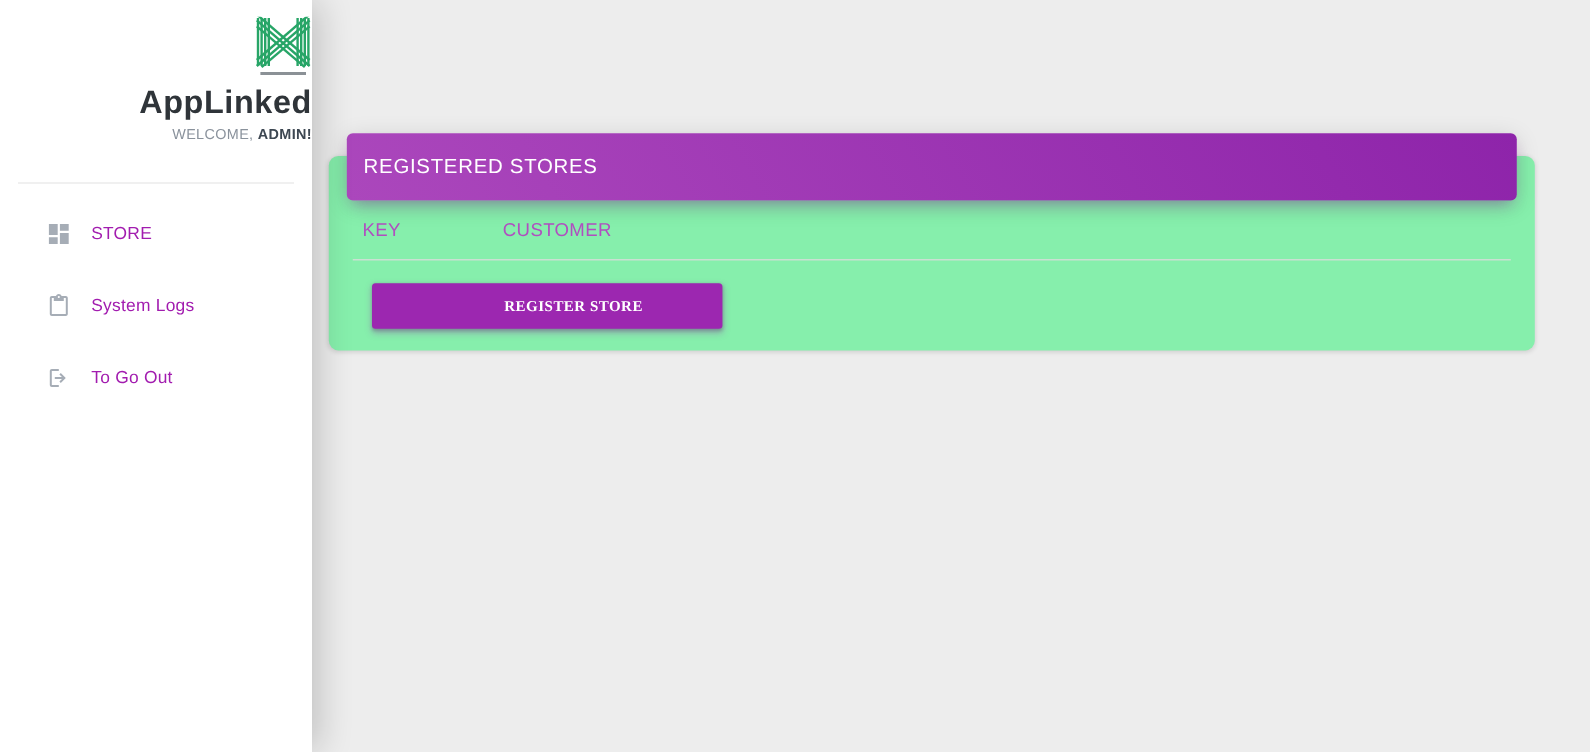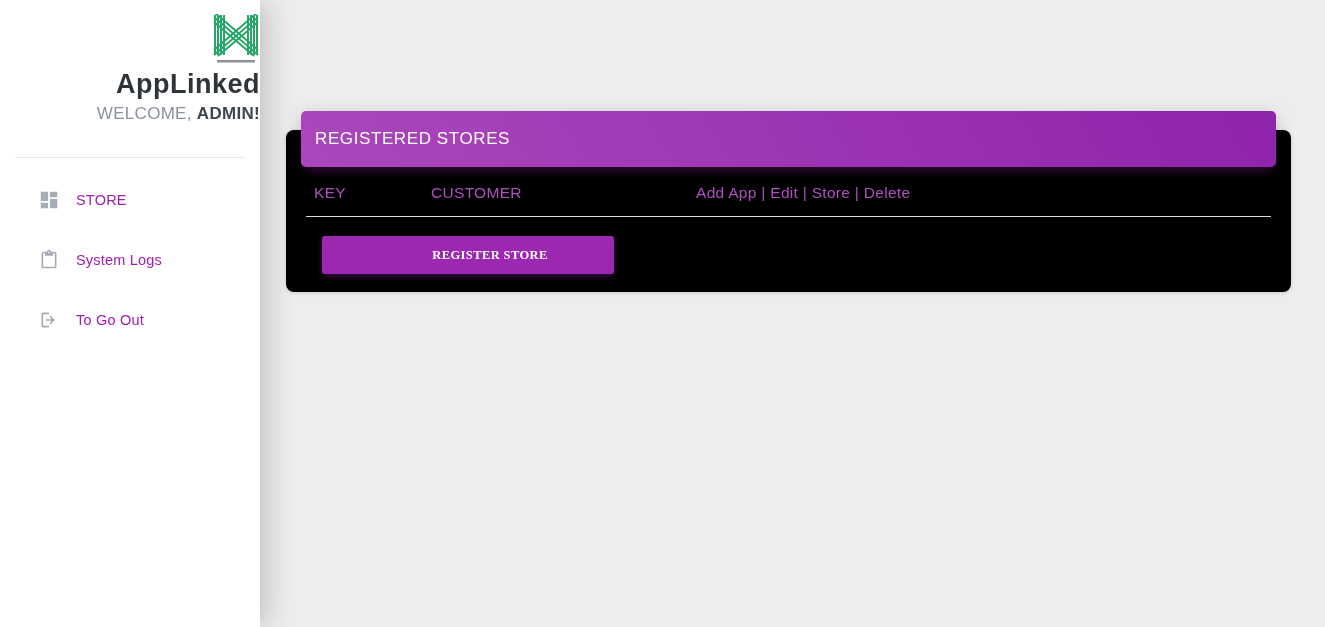--- a/index.html
+++ b/index.html
@@ -28,21 +28,21 @@
   .brand-name {
     font-size: 27px;
     font-weight: 800;
     color: #2f3439;
     letter-spacing: 0.5px;
     line-height: 1.1;
     margin-top: 2px;
   }
   .welcome-line {
     margin-top: 4px;
-    font-size: 17px;
+    font-size: 12px;
     color: #8a929c;
     letter-spacing: 0.3px;
   }
   .welcome-user {
     color: #3d4752;
     font-weight: 700;
   }
   .sidebar-divider {
     height: 1px;
     background: #e6e6e6;
@@ -81,24 +81,24 @@
   .page-title {
     margin: 25px 0 0 32px;
     font-size: 19px;
     font-weight: 400;
     color: #73777b;
     letter-spacing: 0.4px;
   }
 
   .card {
     position: absolute;
-    left: 26px;
+    left: 14px;
     top: 130px;
     width: 1005px;
-    background: #000000;
+    background: #86efac;
     border-radius: 8px;
     box-shadow: 0 1px 4px rgba(0,0,0,0.14);
   }
   .card-header {
     margin: -19px 15px 0 15px;
     height: 56px;
     border-radius: 5px;
     background: linear-gradient(60deg, #ab47bc, #8e24aa);
     box-shadow: 0 4px 20px 0 rgba(0,0,0,0.14), 0 7px 12px -5px rgba(156,39,176,0.46);
     display: flex;
@@ -218,19 +218,18 @@
 <main class="main">
 
   <section class="card">
     <div class="card-header">
       <span class="card-header-title">REGISTERED STORES</span>
     </div>
     <div class="card-body">
       <div class="table-head-row">
         <span class="th th-key">KEY</span>
         <span class="th th-customer">CUSTOMER</span>
-        <span class="th th-actions">Add App | Edit | Store | Delete</span>
       </div>
       <div class="body-divider"></div>
       <button class="register-btn">REGISTER STORE</button>
     </div>
   </section>
 </main>
 
 </body></html>

